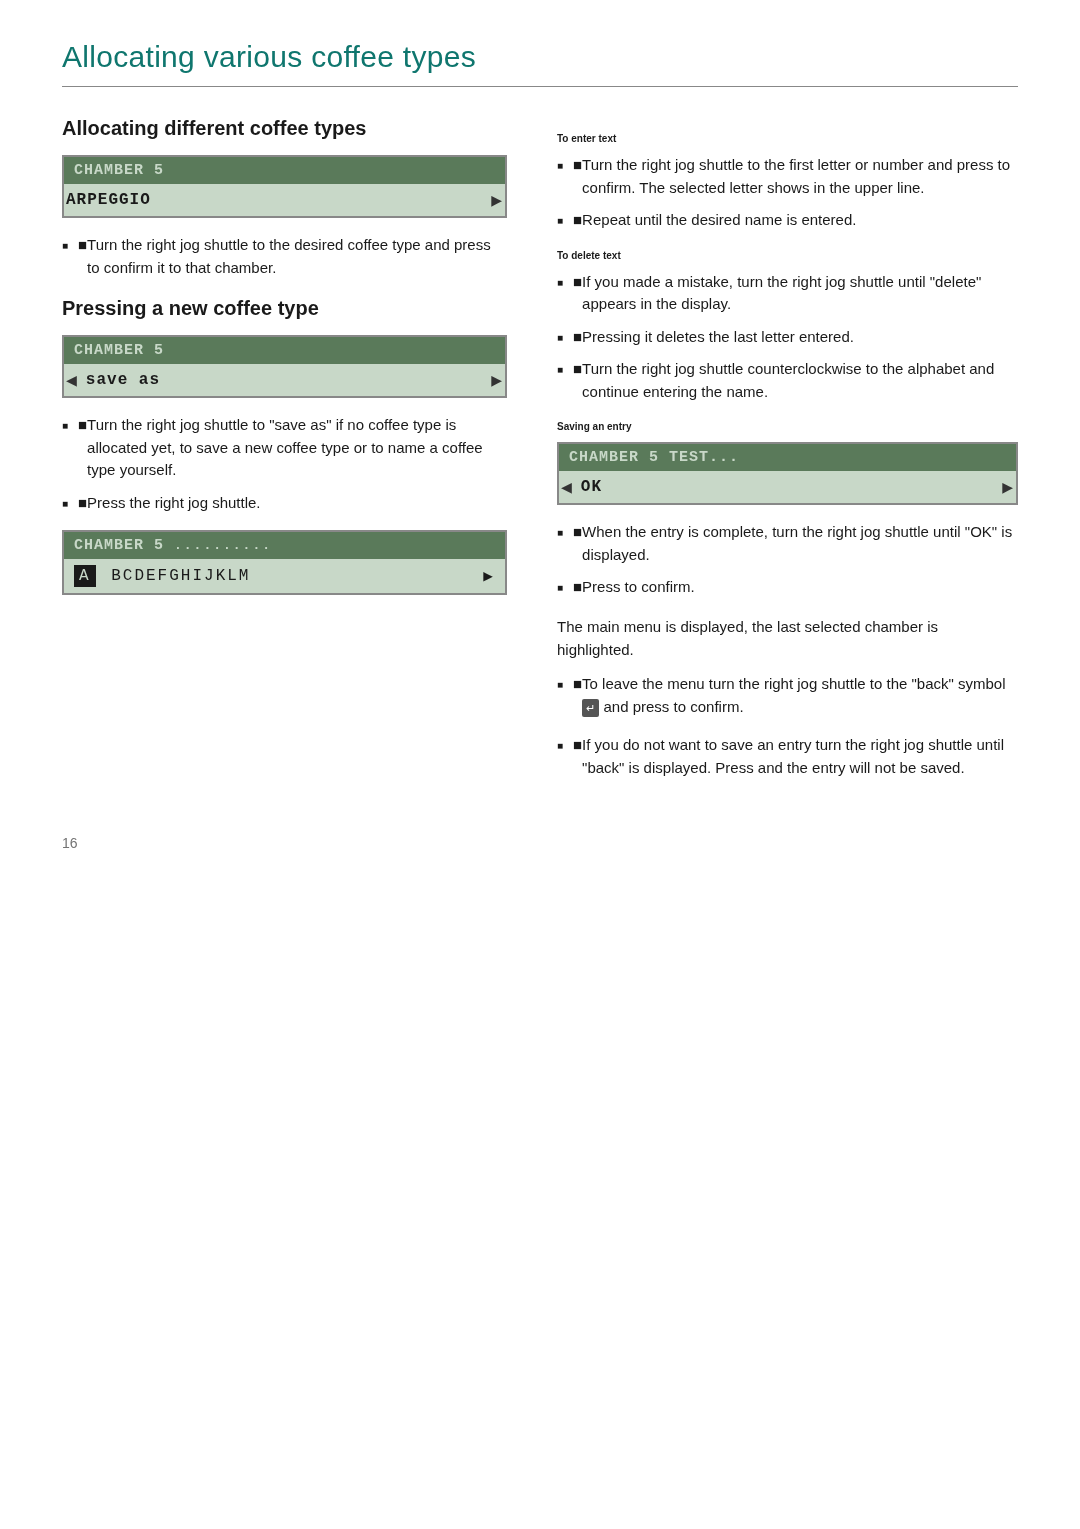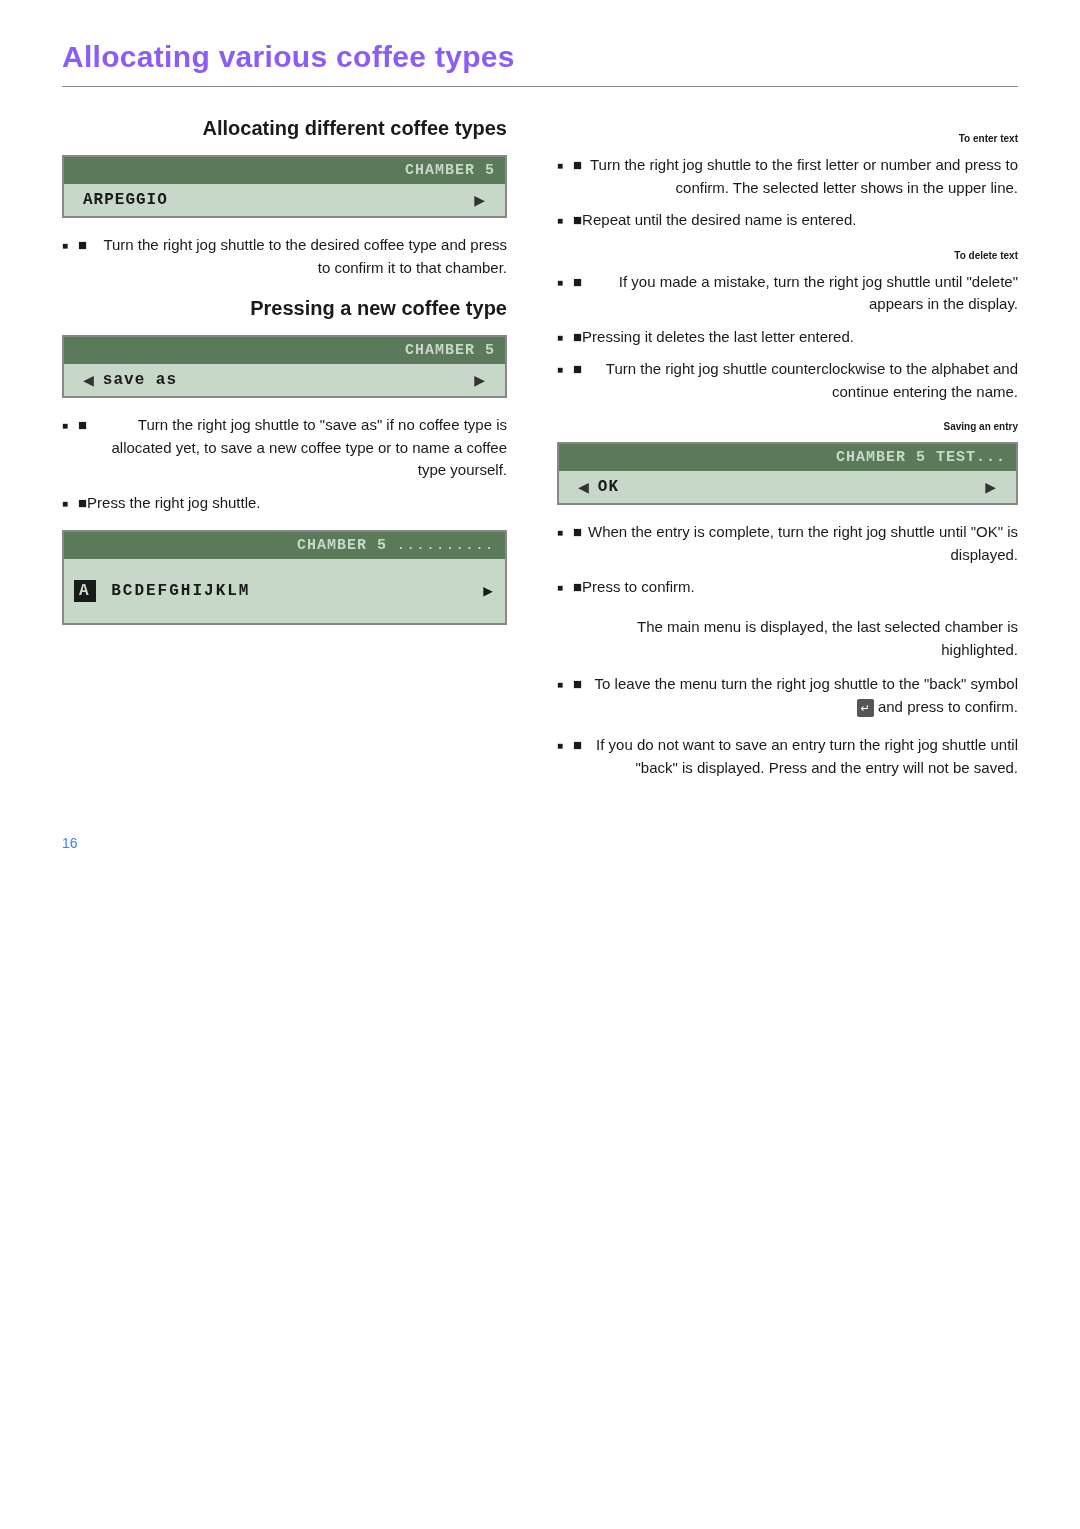--- a/index.html
+++ b/index.html
@@ -13,36 +13,35 @@
       font-family: Arial, Helvetica, sans-serif;
       font-size: 15px;
       color: #1a1a1a;
       width: 1080px;
       min-height: 1529px;
       padding: 40px 62px 60px 62px;
     }
 
     .page-title {
       font-size: 30px;
-      font-weight: bold;
-      color: #8b5cf6;
+      font-weight: normal;
+      color: #0f766e;
       margin-bottom: 12px;
       letter-spacing: 0.3px;
     }
 
     .title-divider {
       border: none;
       border-top: 1.5px solid #888;
       margin-bottom: 28px;
     }
 
     .two-col {
       display: flex;
       gap: 50px;
-      text-align: right;
     }
 
     .left-col {
       flex: 0 0 445px;
     }
 
     .right-col {
       flex: 1;
     }
 
@@ -66,21 +65,21 @@
       padding: 5px 10px;
       font-size: 15px;
       font-weight: bold;
       letter-spacing: 1px;
     }
 
     .lcd-bottom-row {
       display: flex;
       align-items: center;
       justify-content: space-between;
-      padding: 5px 19px;
+      padding: 5px 2px;
       font-size: 16px;
       font-weight: bold;
       letter-spacing: 1px;
       color: #1a1a1a;
     }
 
     .lcd-bottom-row .arrow-right {
       color: #333;
       font-size: 18px;
     }
@@ -88,23 +87,23 @@
     .lcd-bottom-row .arrow-left {
       color: #333;
       font-size: 18px;
       margin-right: 8px;
     }
 
     .lcd-alphabet-row {
       display: flex;
       align-items: center;
       justify-content: space-between;
-      padding: 22px 10px;
+      padding: 7px 10px;
       font-size: 16px;
-      font-weight: bold;
+      font-weight: normal;
       letter-spacing: 2px;
       color: #1a1a1a;
       gap: 36px;
     }
 
     .lcd-alphabet-row .selected-letter {
       background: #1a1a1a;
       color: #c8d8c8;
       padding: 2px 5px;
       margin-right: 4px;
@@ -139,21 +138,21 @@
     }
 
     .body-text {
       line-height: 1.55;
       margin-bottom: 12px;
       font-size: 15px;
     }
 
     .page-number {
       font-size: 14px;
-      color: #3b82f6;
+      color: #737373;
       margin-top: 40px;
     }
 
     .back-symbol {
       display: inline-block;
       background: #555;
       color: white;
       font-size: 11px;
       padding: 1px 4px;
       border-radius: 2px;

